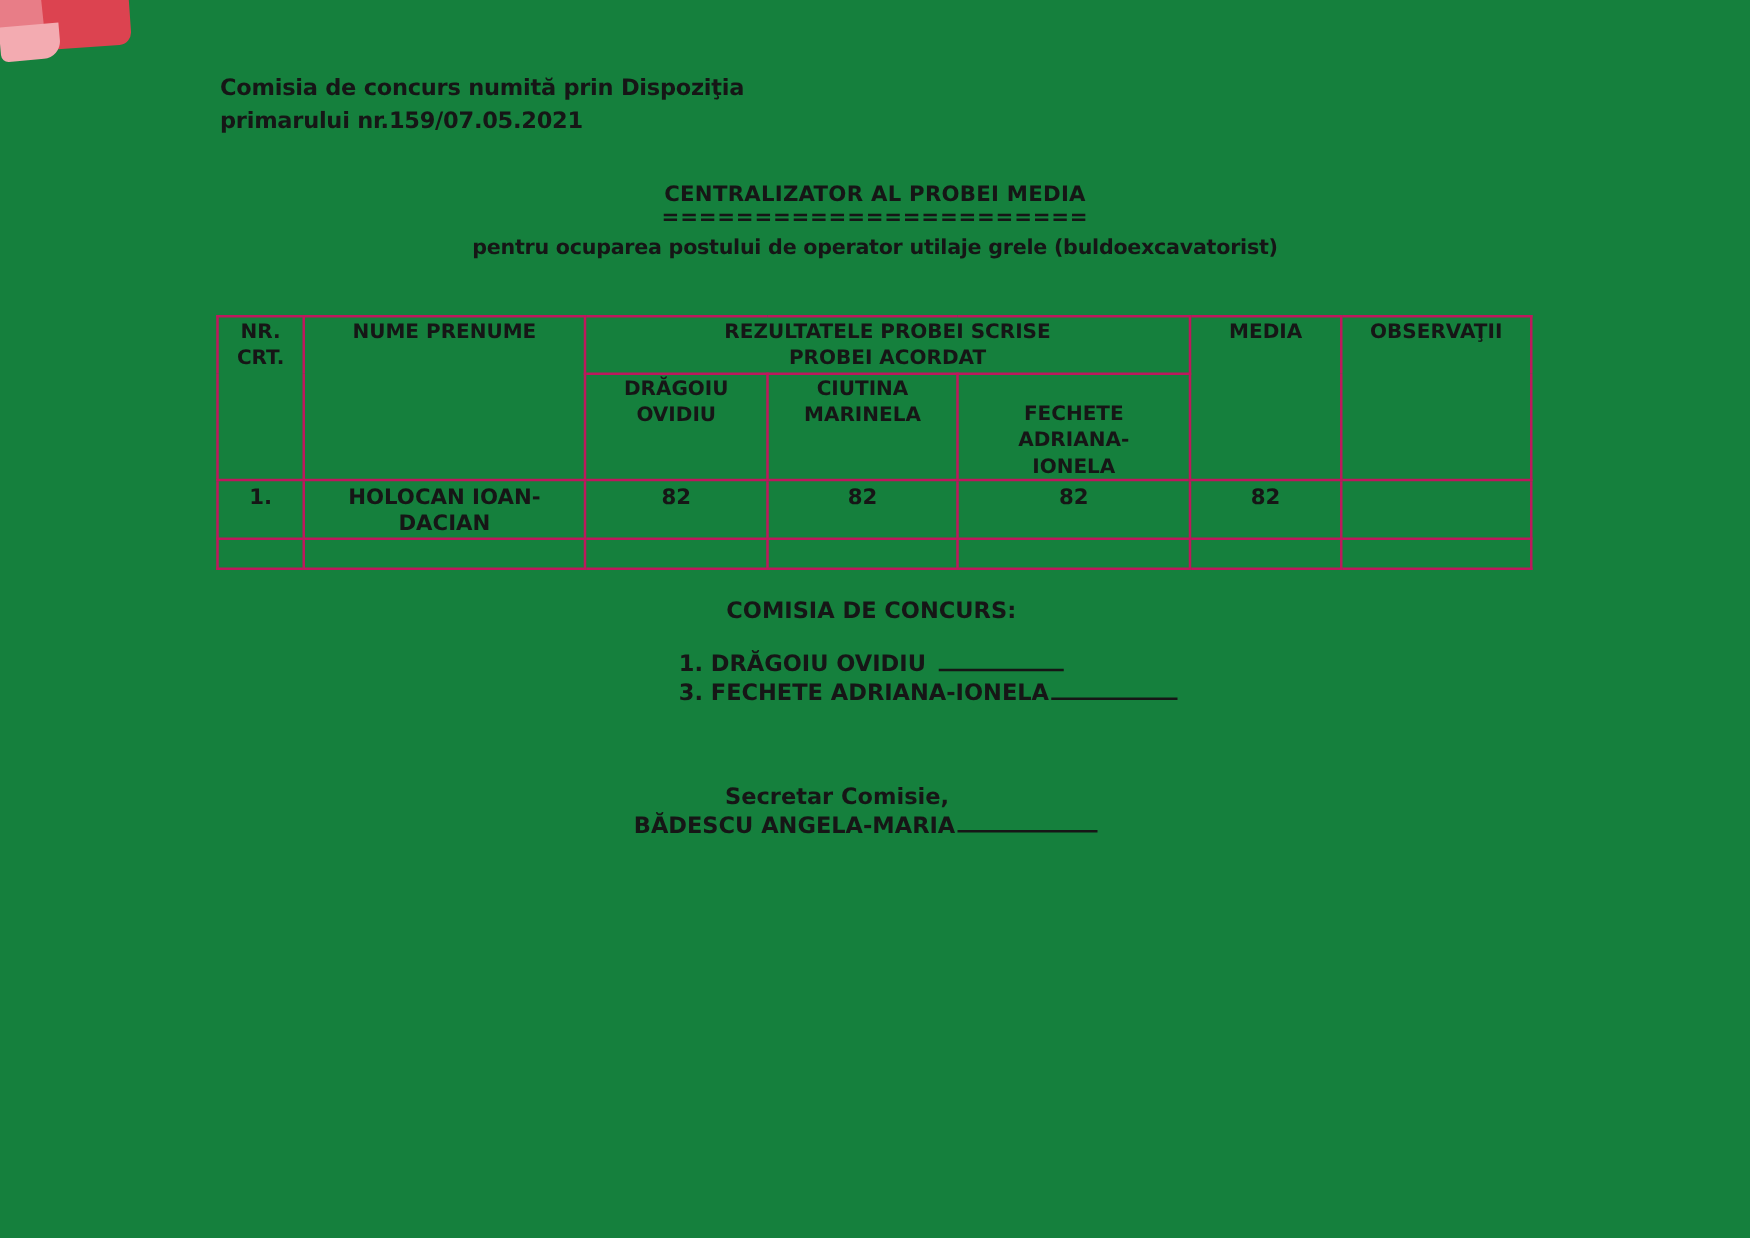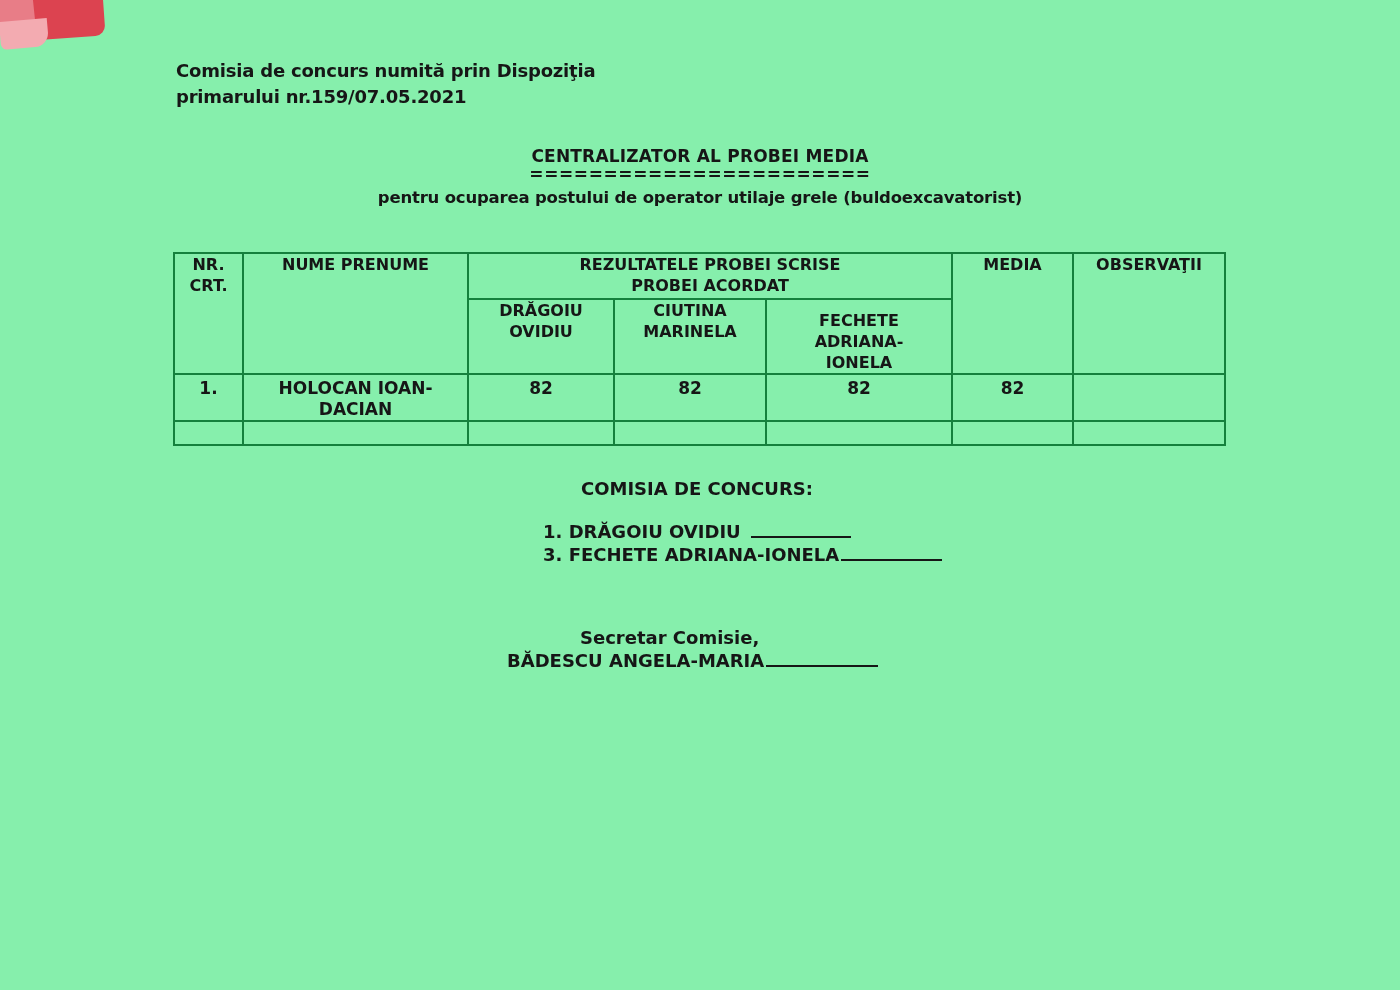--- a/index.html
+++ b/index.html
@@ -1,52 +1,52 @@
 <!DOCTYPE html>
 <html><head>
 <meta charset="utf-8">
 <style>
   html,body{margin:0;padding:0;background:#ffffff;}
   .page{
-    position:relative;width:1400px;height:990px;background:#86efac;overflow:hidden;
+    position:relative;width:1400px;height:990px;background:#15803d;overflow:hidden;
     font-family:"DejaVu Sans",sans-serif;font-weight:bold;color:#161616;
     -webkit-font-smoothing:antialiased;
   }
   
   .artifact{position:absolute;left:0;top:0;width:115px;height:55px;}
   .a1{position:absolute;left:26px;top:-8px;width:78px;height:46px;background:#dc4350;border-radius:0 0 10px 4px;transform:rotate(-4deg);}
   .a2{position:absolute;left:-4px;top:-6px;width:38px;height:34px;background:#e87d87;border-radius:0 0 8px 0;transform:rotate(-6deg);}
   .a3{position:absolute;left:0px;top:20px;width:48px;height:28px;background:#f3abb1;border-radius:0 0 14px 6px;transform:rotate(-5deg);}
 
   .issuer{position:absolute;left:176px;top:58px;font-size:18px;line-height:26px;letter-spacing:-0.2px;}
 
   .title-block{position:absolute;left:0;top:146px;width:1400px;text-align:center;}
   .doc-title{font-size:17px;line-height:20px;letter-spacing:0.2px;}
   .doc-rule{font-size:17px;line-height:16px;letter-spacing:0.6px;}
   .doc-subtitle{font-size:16.5px;line-height:20px;margin-top:6px;letter-spacing:-0.2px;}
 
   table.results-table{
     position:absolute;left:173px;top:252px;border-collapse:collapse;table-layout:fixed;
   }
   .results-table th,.results-table td{
-    border:2px solid #15803d;vertical-align:top;text-align:center;
+    border:2px solid #be185d;vertical-align:top;text-align:center;
     font-weight:bold;padding:0;overflow:hidden;
   }
   .results-table th{font-size:16px;line-height:21px;}
   tr.r1{height:46px;}
   tr.r2{height:63px;}
   tr.r3{height:42px;}
   tr.r4{height:24px;}
   .c-nr{padding:3px 2px 0;}
   .c-name{padding:4px 4px 0;}
   .c-group{padding:3px 4px 0;}
   .c-media{padding:5px 2px 0;}
   .c-obs{padding:5px 2px 0;}
   .c-ev{padding:4px 18px 0;}
-  .c-ev.ev2{padding:10px 34px 0;}
+  .c-ev.ev2{padding:20px 34px 0;}
   tr.r3 td{font-size:17px;line-height:21px;padding-top:3px;}
   td.cell-name{padding:3px 26px 0;font-size:16px;}
   td.cell-media{padding-top:10px;}
 
   .commission-heading{position:absolute;left:581px;top:478px;font-size:18px;text-align:center;}
   .members{position:absolute;left:543px;top:520px;font-size:18px;line-height:23px;}
   .member{height:23px;white-space:nowrap;}
   .sig-line{display:inline-block;height:14px;border-bottom:2px solid #161616;}
   .member.m0 .sig-line{width:100px;margin-left:10px;}
   .member.m1 .sig-line{width:112px;margin-left:12px;}

